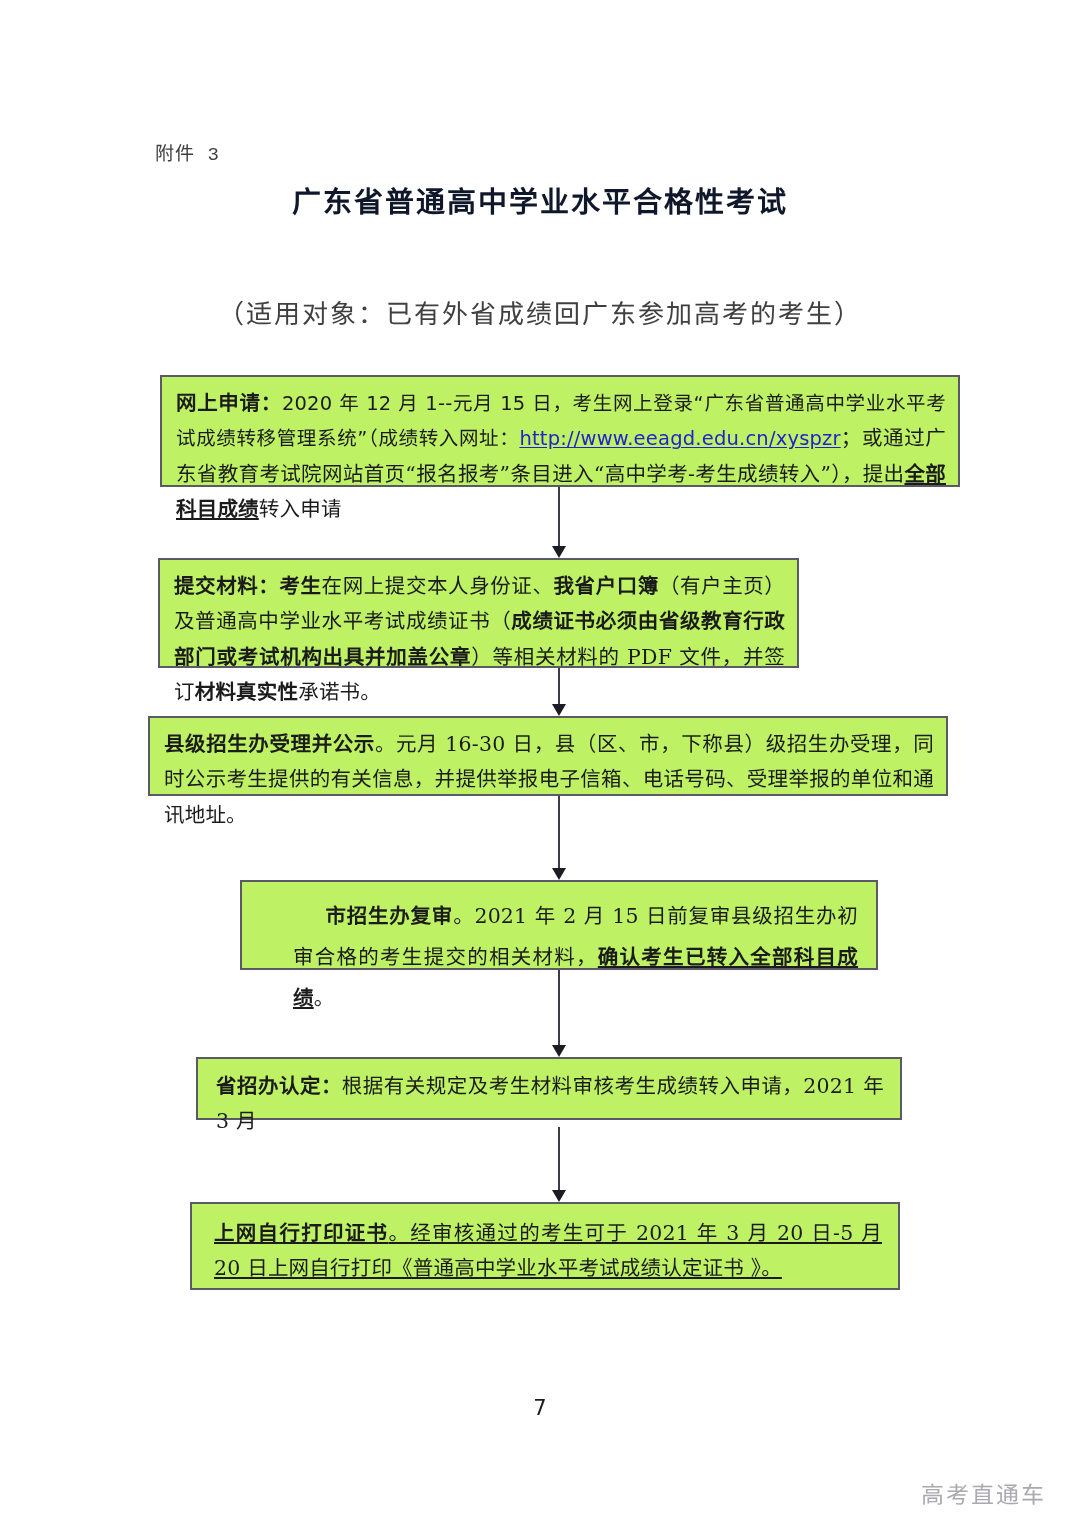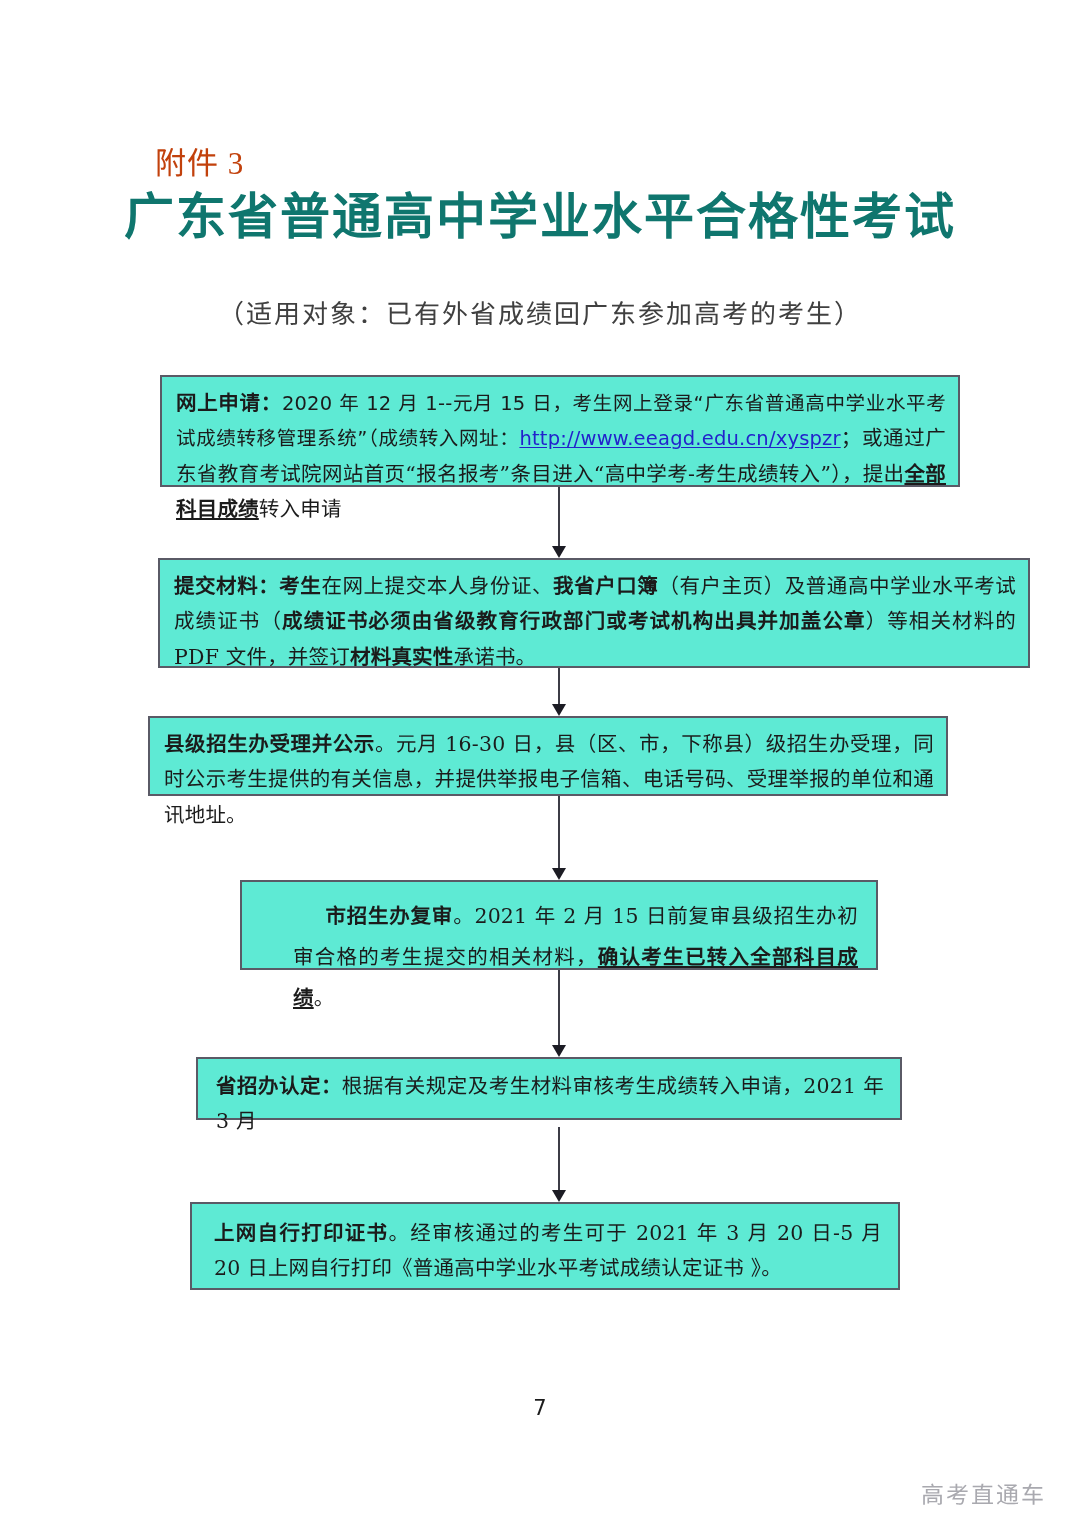--- a/index.html
+++ b/index.html
@@ -21,37 +21,37 @@
     position: absolute;
     inset: 0;
     background: #ffffff;
   }
 
   
   .attachment-label {
     position: absolute;
     left: 155px;
     top: 138px;
-    font-size: 31px;
+    font-size: 19px;
     letter-spacing: 1px;
-    color: #c2410c;
-    font-family: Liberation Serif, serif;
+    color: #404040;
+    font-family: Liberation Mono, monospace;
   }
 
   .doc-title {
     position: absolute;
     left: 0;
     right: 0;
     top: 182px;
     text-align: center;
-    font-size: 50px;
+    font-size: 29px;
     font-weight: 700;
     line-height: 1.42;
     letter-spacing: 2px;
-    color: #0f766e;
+    color: #0f172a;
     font-family: "DejaVu Sans", "Liberation Sans", sans-serif;
   }
   .doc-title .t-line { display: block; }
   .doc-title .t-line2 { letter-spacing: 3px; }
 
   .doc-subtitle {
     position: absolute;
     left: 0;
     right: 0;
     top: 293px;
@@ -60,47 +60,47 @@
     letter-spacing: 2px;
     color: #404040;
     font-family: "DejaVu Serif", "Liberation Serif", serif;
   }
 
   
   .flow-box {
     position: absolute;
     box-sizing: border-box;
     border: 2px solid #5a5a66;
-    background: #5eead4;
+    background: #bef264;
     font-family: "DejaVu Serif", "Liberation Serif", serif;
     font-size: 20.5px;
     line-height: 1.72;
     color: #1b1b1b;
     letter-spacing: 0.2px;
   }
   .flow-box .inner {
     padding: 9px 12px 9px 14px;
   }
   .flow-box p {
     margin: 0;
     text-align: justify;
     text-justify: inter-ideograph;
   }
 
   .b1 { left: 160px;  top: 375px;  width: 800px; height: 112px; }
-  .b2 { left: 158px;  top: 558px;  width: 872px; height: 110px; }
+  .b2 { left: 158px;  top: 558px;  width: 641px; height: 110px; }
   .b3 { left: 148px;  top: 716px;  width: 800px; height: 80px;  }
   .b4 { left: 240px;  top: 880px;  width: 638px; height: 90px; padding-left: 31px;  }
   .b5 { left: 196px;  top: 1057px; width: 706px; height: 63px;  }
   .b6 { left: 190px;  top: 1202px; width: 710px; height: 88px;  }
 
   .b3 .inner { }
   .b4 .inner { padding: 14px 18px 14px 20px; line-height: 2.0; }
   .b5 .inner { padding: 10px 16px 10px 18px; }
-  .b6 .inner { padding: 12px 16px 12px 22px; }
+  .b6 .inner { padding: 12px 16px 12px 22px; text-decoration: underline; }
 
   .b4 p { text-indent: 0; }
   .b4 .indent-first { display: inline-block; width: 32px; }
   .b5 p.center { text-align: center; }
 
   .bold { font-weight: 700; }
   .bold-uline { font-weight: 700; text-decoration: underline; text-underline-offset: 2px; }
   .link {
     color: #2222cc;
     text-decoration: underline;

